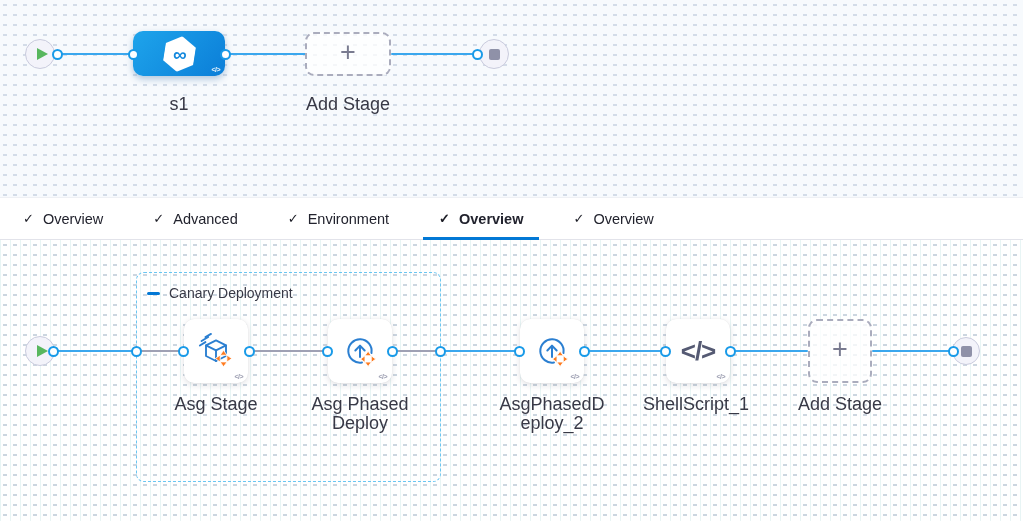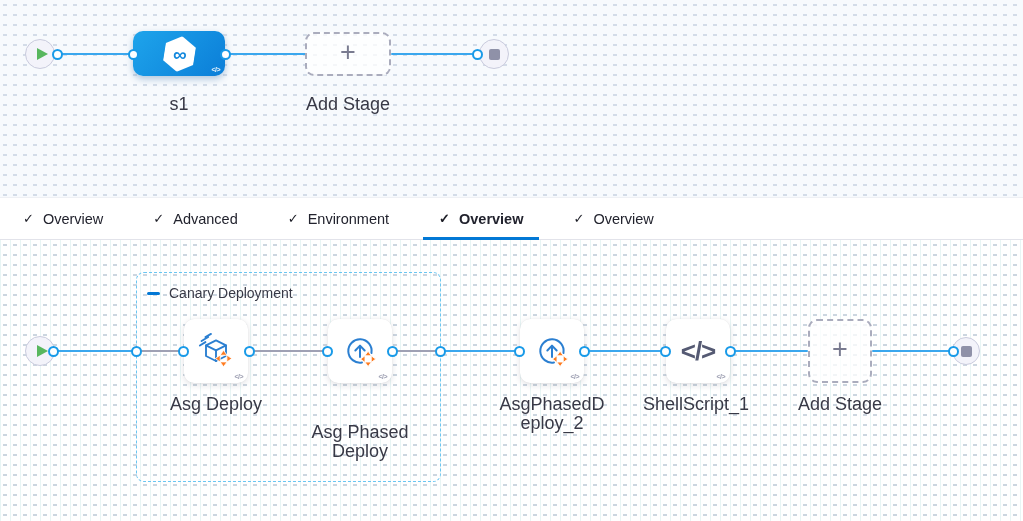--- a/index.html
+++ b/index.html
@@ -239,20 +239,20 @@
 
     <div class="dashed-box" style="left:808px;top:79px;width:64px;height:64px;">
       <span class="plus">+</span>
     </div>
 
     <div class="port" style="left:948px;top:105.5px;"></div>
     <div class="endnode small" style="left:952px;top:97px;">
       <div class="stop-sq"></div>
     </div>
 
-    <div class="node-label" style="left:161px;top:155px;">Asg Deploy</div>
-    <div class="node-label" style="left:305px;top:155px;margin-top:28px;">Asg Phased Deploy</div>
+    <div class="node-label" style="left:161px;top:155px;">Asg Stage</div>
+    <div class="node-label" style="left:305px;top:155px;">Asg Phased Deploy</div>
     <div class="node-label breakall" style="left:497px;top:155px;">AsgPhasedDeploy_2</div>
     <div class="node-label" style="left:641px;top:155px;">ShellScript_1</div>
     <div class="node-label" style="left:785px;top:155px;">Add Stage</div>
   </div>
 
 </div>
 
 </body></html>

